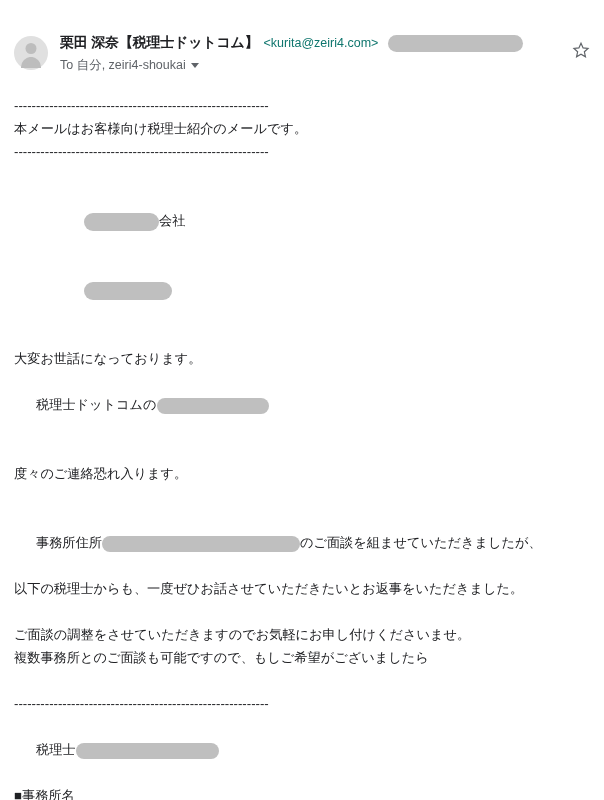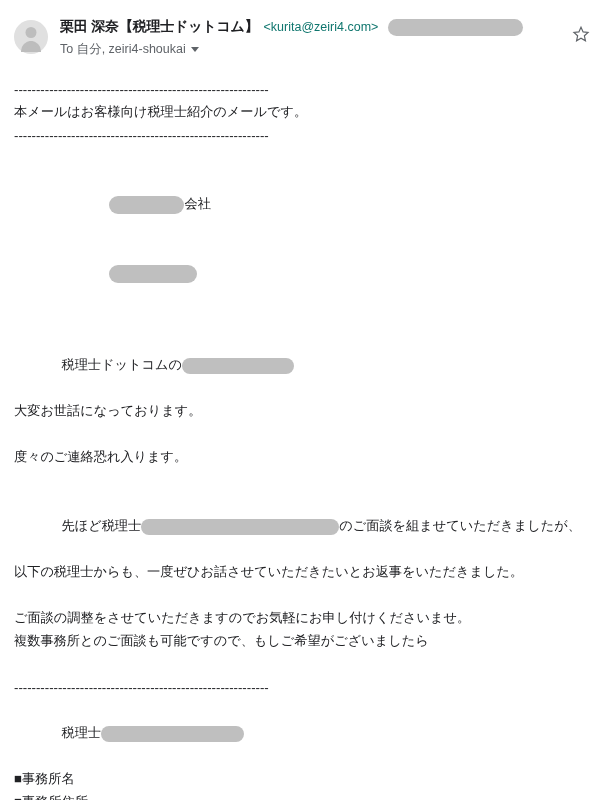--- a/index.html
+++ b/index.html
@@ -17,20 +17,21 @@
     position: relative;
     background: #ffffff;
     overflow: hidden;
   }
   
   .mail-header {
     display: flex;
     align-items: flex-start;
     padding: 18px 14px 0 14px;
     position: relative;
+    margin-top: 16px;
   }
   .avatar {
     width: 34px;
     height: 34px;
     border-radius: 50%;
     background: #e0e0e0;
     flex: 0 0 34px;
     margin-top: 2px;
     position: relative;
   }
@@ -115,21 +116,21 @@
     border-right: 4px solid transparent;
     border-top: 5px solid #5f6368;
   }
   
   .mail-body {
     padding: 20px 14px 0 14px;
     font-size: 13.2px;
     line-height: 23px;
     color: #202124;
   }
-  .line { white-space: pre-wrap; position: relative; font-family: Liberation Mono, monospace; }
+  .line { white-space: pre-wrap; position: relative; }
   .ind { padding-left: 48px; }
   .blank { height: 23px; }
   .divider-line {
     font-size: 13.2px;
     line-height: 23px;
     color: #202124;
     letter-spacing: 0px;
     white-space: nowrap;
     overflow: hidden;
   }
@@ -170,33 +171,33 @@
 
     <div class="line ind">
       <span class="rb rb-tall" style="width:75px"></span><span>会社</span>
     </div>
     <div class="line ind">
       <span class="rb rb-tall" style="width:88px"></span>
     </div>
 
     <div class="blank"></div>
 
+    <div class="line">大変お世話になっております。</div>
     <div class="line">
       <span>税理士ドットコムの</span><span class="rb" style="width:112px"></span>
     </div>
-    <div class="line">大変お世話になっております。</div>
 
     <div class="blank"></div>
 
     <div class="line">度々のご連絡恐れ入ります。</div>
 
     <div class="blank"></div>
 
     <div class="line">
-      <span>先ほど税理士</span><span class="rb" style="width:198px"></span><span>のご面談を組ませていただきましたが、</span>
+      <span>事務所住所</span><span class="rb" style="width:198px"></span><span>のご面談を組ませていただきましたが、</span>
     </div>
     <div class="line">以下の税理士からも、一度ぜひお話させていただきたいとお返事をいただきました。</div>
 
     <div class="blank"></div>
 
     <div class="line">ご面談の調整をさせていただきますのでお気軽にお申し付けくださいませ。</div>
     <div class="line">複数事務所とのご面談も可能ですので、もしご希望がございましたら</div>
 
     <div class="blank"></div>
 

